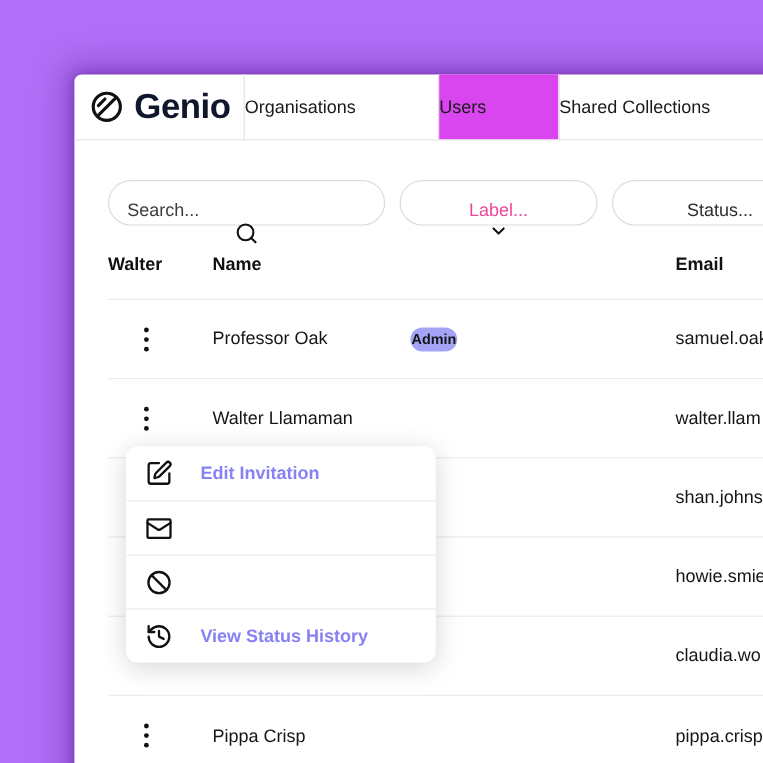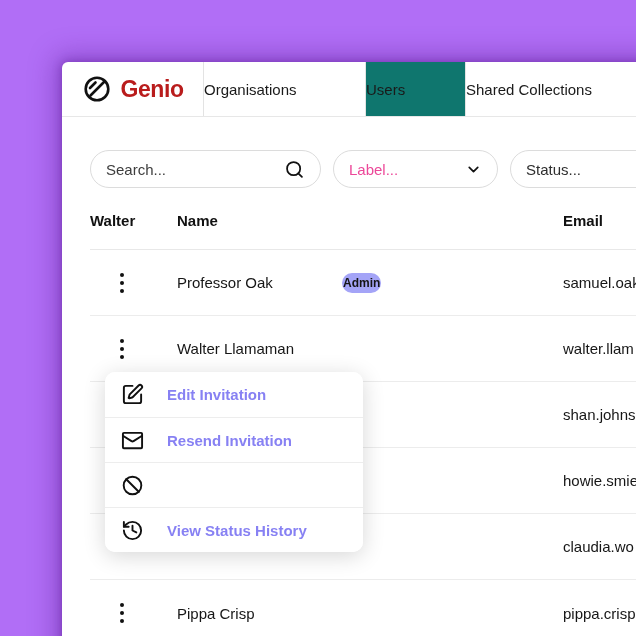--- a/index.html
+++ b/index.html
@@ -14,33 +14,33 @@
     position:absolute; left:62px; top:62px; width:700px; height:700px;
     background:#ffffff; border-top-left-radius:6px;
     box-shadow:0 0 10px rgba(82,20,140,.45), 0 0 26px 8px rgba(82,20,140,.35);
   }
   
   .topbar { display:flex; height:55px; border-bottom:1px solid #e7e7e7; }
   .logo-box {
     width:142px; display:flex; align-items:center; justify-content:center;
     gap:7px; border-right:1px solid #e3e3e3;
   }
-  .logo-text { font-size:23px; font-weight:700; letter-spacing:-.4px; color:#b91c1c; }
+  .logo-text { font-size:29px; font-weight:700; letter-spacing:-.4px; color:#0f172a; }
   .tab {
     display:flex; align-items:center; 
     font-size:15px; color:#1a1a1a; border-right:1px solid #e3e3e3; cursor:pointer;
   }
   .tab-organisations { width:162px; }
-  .tab-users { width:100px; background:#0f766e; }
+  .tab-users { width:100px; background:#d946ef; }
   .tab-shared { width:250px; border-right:none; }
   
   .filters { display:flex; gap:12px; margin:33px 0 0 28px; }
   .pill {
     height:38px; border:1px solid #dcdcdc; border-radius:19px;
-    display:flex; align-items:center; padding:16px 15px; background:#fff; font-size:15px;
+    display:flex; align-items:center; padding:16px 15px; background:#fff; font-size:15px;flex-direction:column;
   }
   .pill-search { width:231px; }
   .pill-search input {
     border:none; outline:none; flex:1; font-size:15px; min-width:0;
     font-family:"Liberation Sans", sans-serif; color:#222; background:transparent;
   }
   .pill-search input::placeholder { color:#3d3d3d; opacity:1; }
   .pill-label { width:165px; justify-content:space-between; color:#ec4899; }
   .pill-status { width:180px; color:#2e2e2e; }
   .icon { flex:0 0 auto; display:inline-flex; }
@@ -214,21 +214,20 @@
       </span>
       <span class="label">Edit Invitation</span>
     </div>
     <div class="menu-item">
       <span class="icon">
         <svg width="23" height="23" viewBox="0 0 24 24" fill="none" stroke="#111" stroke-width="2" stroke-linecap="round" stroke-linejoin="round">
           <rect width="20" height="16" x="2" y="4" rx="1"></rect>
           <path d="m22 7-8.97 5.7a1.94 1.94 0 0 1-2.06 0L2 7"></path>
         </svg>
       </span>
-      <span class="label">Resend Invitation</span>
     </div>
     <div class="menu-item">
       <span class="icon">
         <svg width="23" height="23" viewBox="0 0 24 24" fill="none" stroke="#111" stroke-width="2" stroke-linecap="round">
           <circle cx="12" cy="12" r="9.2"></circle>
           <path d="m5.5 5.5 13 13"></path>
         </svg>
       </span>
     </div>
     <div class="menu-item">

